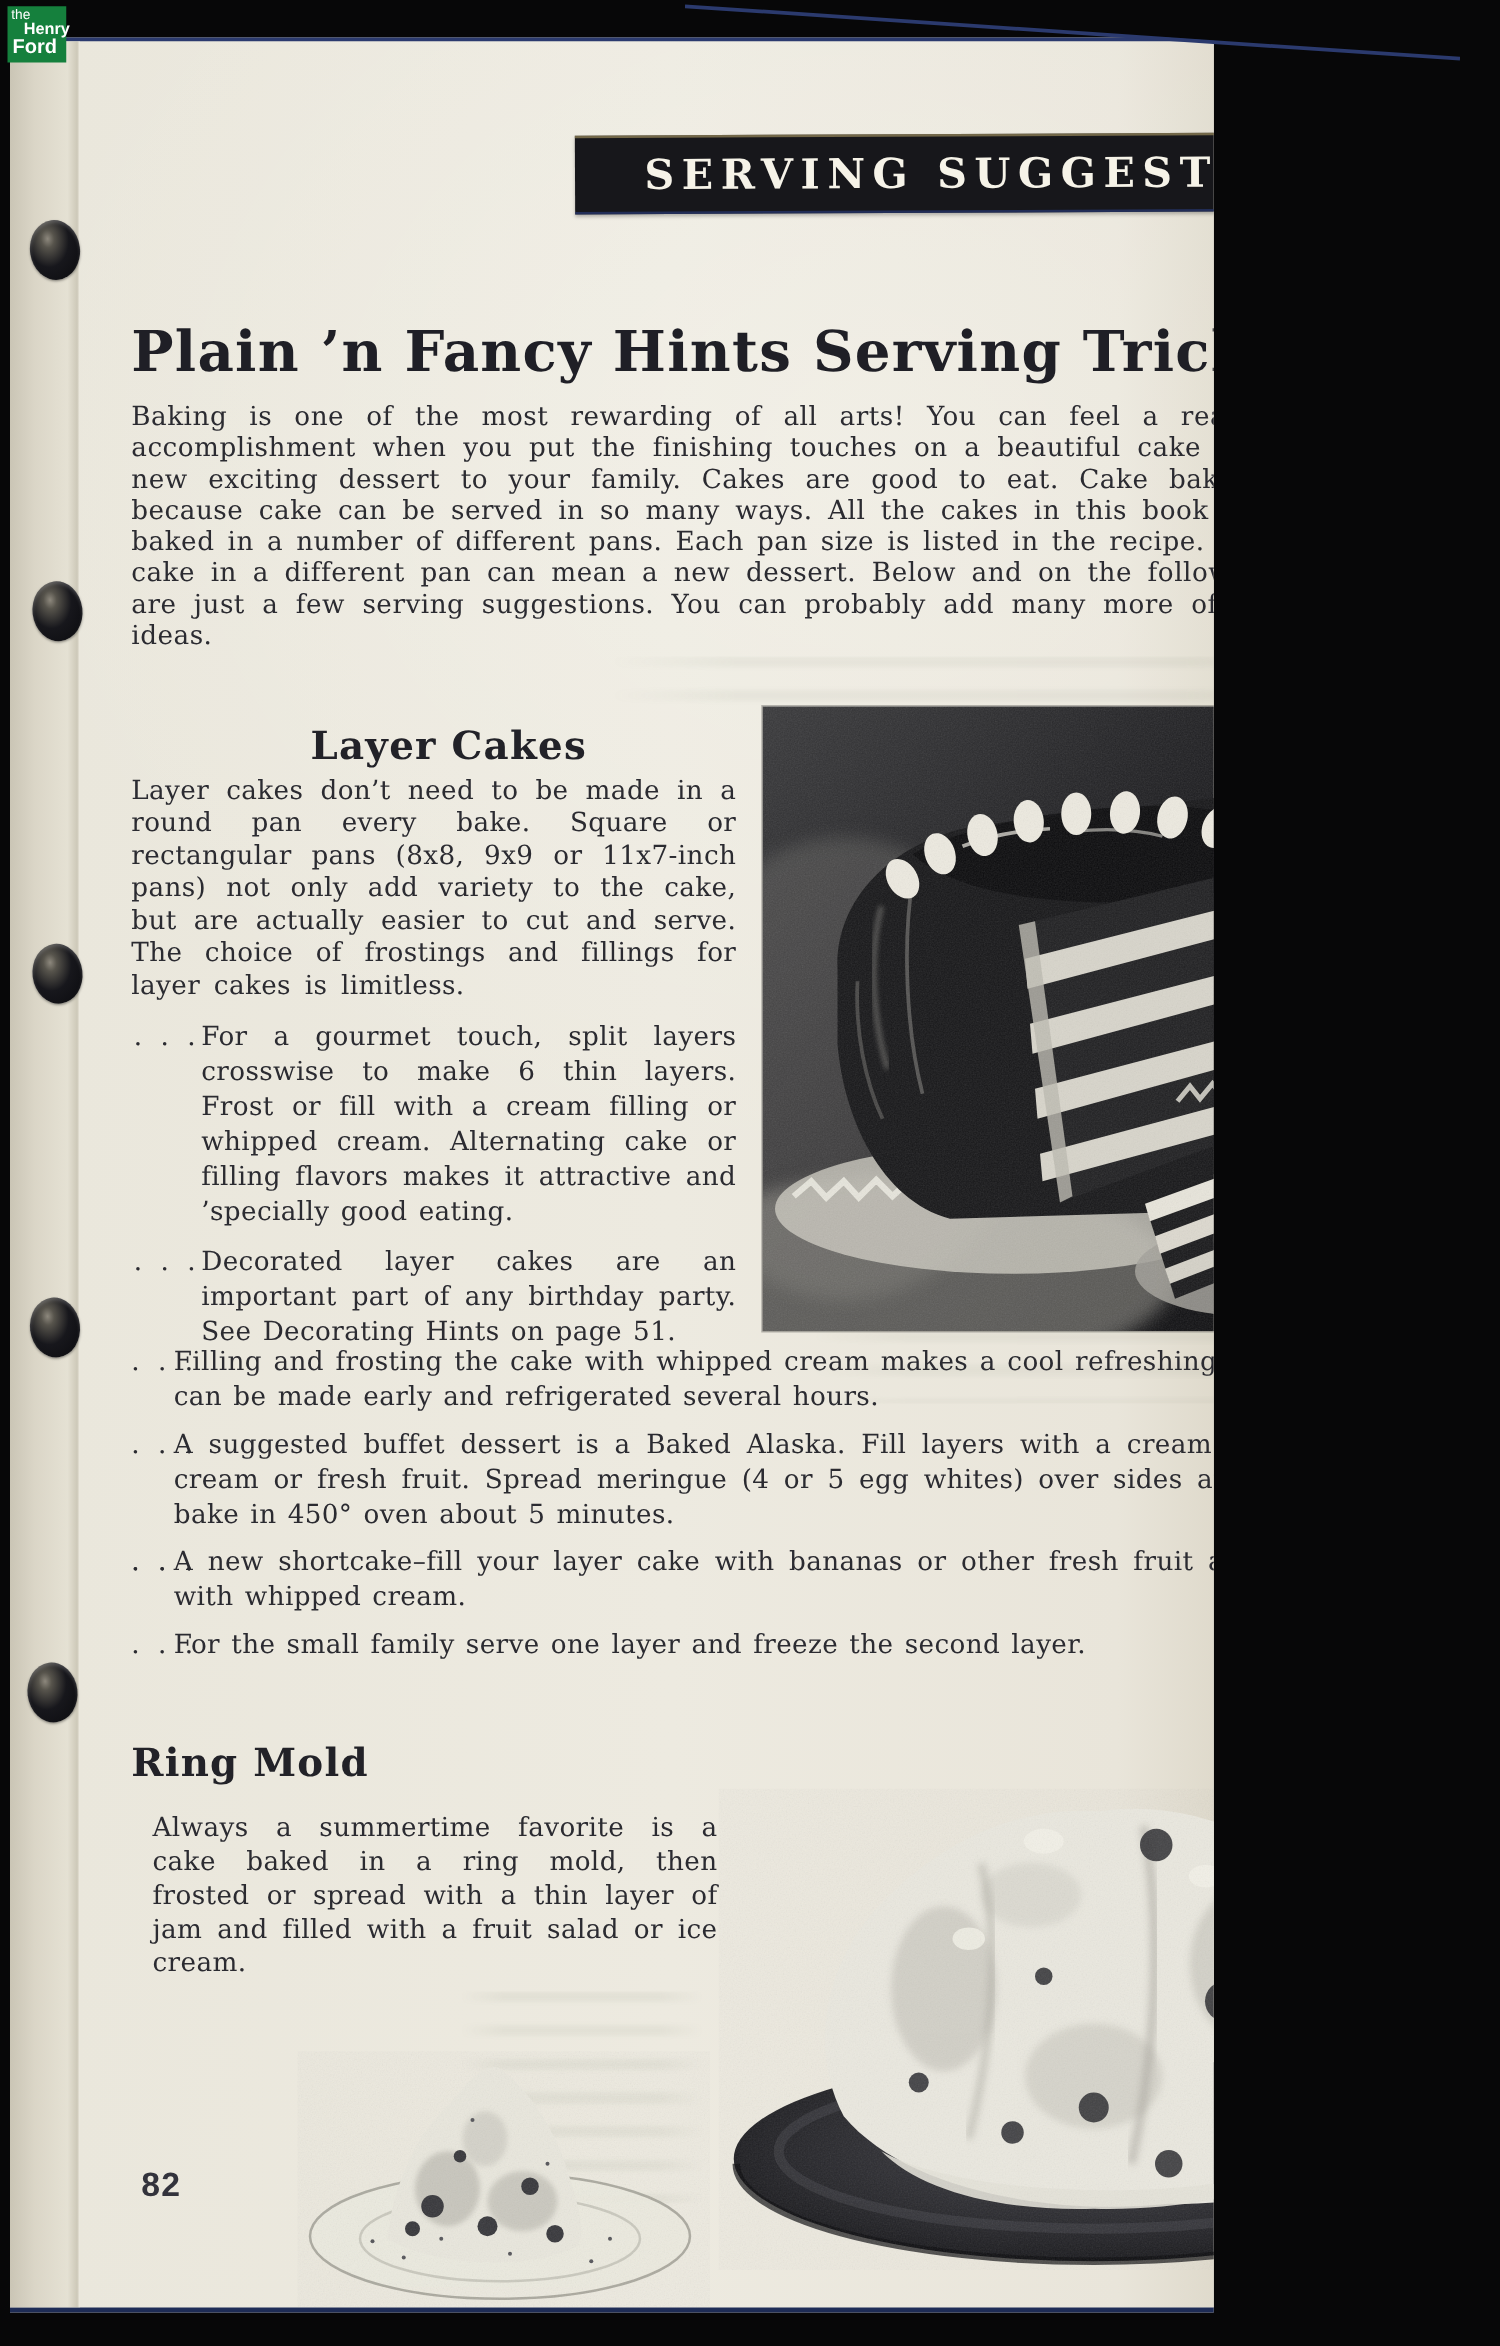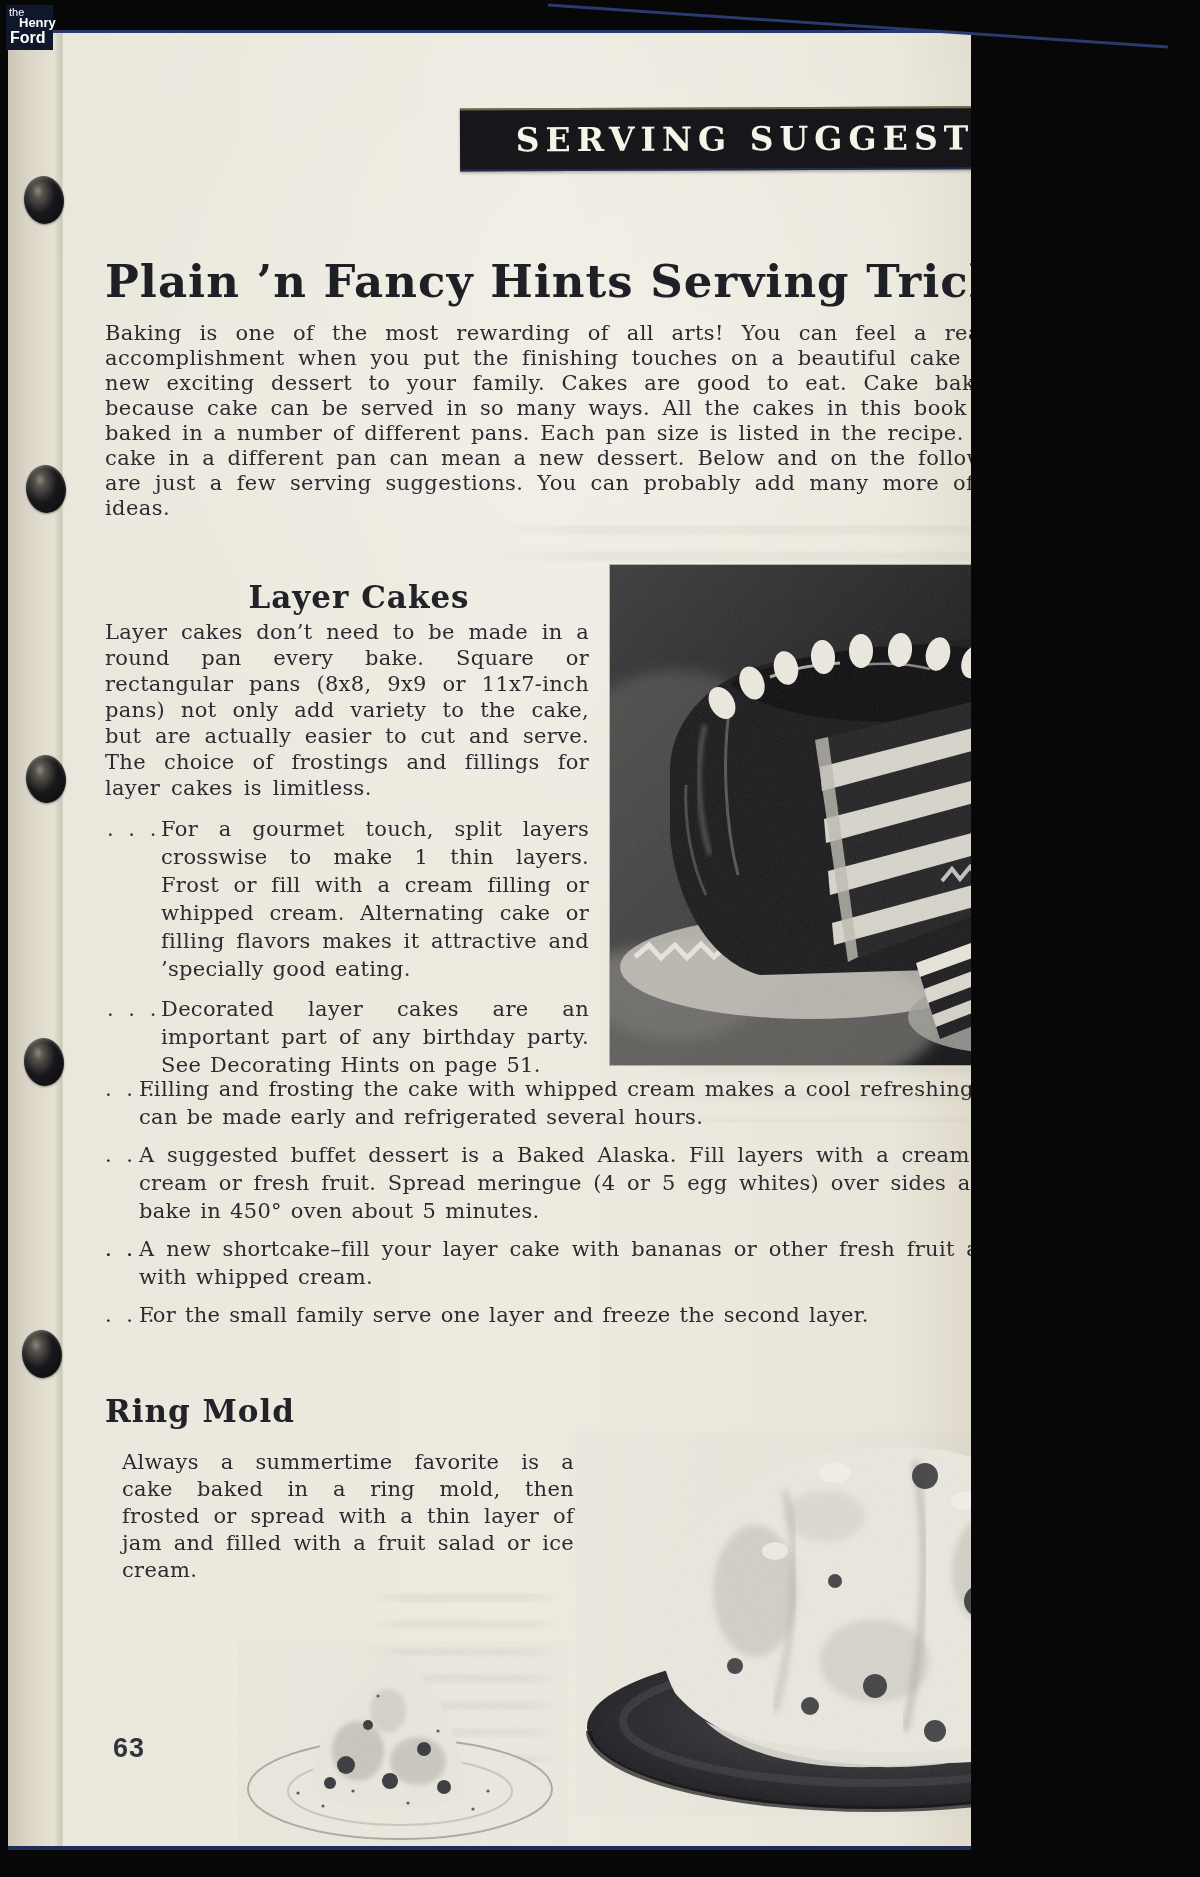--- a/index.html
+++ b/index.html
@@ -15,21 +15,21 @@
         border-top:3px solid #2b3a6e;border-bottom:4px solid #1e2c56;}
   .edge-strip{position:absolute;left:0;top:0;bottom:0;width:56px;
         background:linear-gradient(90deg,#c7c2b2 0,#d9d4c5 35%,#e4e0d2 82%,#c8c3b2 96%,#f3f0e7 100%);
         opacity:.85;}
   .top-wedge{position:absolute;left:548px;top:0;width:620px;height:50px;}
   
   .hole{position:absolute;width:40px;height:48px;border-radius:50%;transform:rotate(-7deg);
         background:radial-gradient(ellipse at 38% 30%, #8d887d 0%, #57544c 15%, #17171c 48%, #0a0a0d 100%);
         box-shadow:inset 0 2px 3px rgba(255,255,255,.22), 0 1px 2px rgba(0,0,0,.4);}
   
-  .logo{position:absolute;left:6px;top:5px;width:47px;height:45px;background:#0f172a;
+  .logo{position:absolute;left:6px;top:5px;width:47px;height:45px;background:#15803d;
         color:#fff;font-family:"Liberation Sans",sans-serif;z-index:30;}
   .logo span{position:absolute;line-height:1;}
   .logo-the{left:3px;top:2px;font-size:11px;}
   .logo-henry{left:13px;top:11px;font-size:13px;font-weight:bold;}
   .logo-ford{left:4px;top:25px;font-size:16px;font-weight:bold;}
   
   .sliver{position:absolute;left:1142px;top:150px;width:14px;height:250px;
         background:linear-gradient(90deg,#f7f5ed,#dcd8ca);box-shadow:-3px 0 4px rgba(0,0,0,.35);}
   .banner{position:absolute;left:452px;top:74px;width:692px;height:59px;background:#17171b;
         display:flex;align-items:center;justify-content:center;transform:rotate(-.25deg);
@@ -92,21 +92,21 @@
     </div>
 
     <h1 class="title">Plain ’n Fancy Hints Serving Tricks</h1>
     <p class="intro">Baking is one of the most rewarding of all arts! You can feel a real glow of accomplishment when you put the finishing touches on a beautiful cake or serve a new exciting dessert to your family. Cakes are good to eat. Cake baking is fun because cake can be served in so many ways. All the cakes in this book have been baked in a number of different pans. Each pan size is listed in the recipe. Baking the cake in a different pan can mean a new dessert. Below and on the following pages are just a few serving suggestions. You can probably add many more of your own ideas.</p>
 
     <h2 class="lc-head">Layer Cakes</h2>
     <div class="lc-col">
       <p>Layer cakes don’t need to be made in a round pan every bake. Square or rectangular pans (8x8, 9x9 or 11x7-inch pans) not only add variety to the cake, but are actually easier to cut and serve. The choice of frostings and fillings for layer cakes is limitless.</p>
       <div class="tip col-tip">
         <span class="leader">. . .</span>
-        <span>For a gourmet touch, split layers crosswise to make 1 thin layers. Frost or fill with a cream filling or whipped cream. Alternating cake or filling flavors makes it attractive and ’specially good eating.</span>
+        <span>For a gourmet touch, split layers crosswise to make 6 thin layers. Frost or fill with a cream filling or whipped cream. Alternating cake or filling flavors makes it attractive and ’specially good eating.</span>
       </div>
       <div class="tip col-tip">
         <span class="leader">. . .</span>
         <span>Decorated layer cakes are an important part of any birthday party. See Decorating Hints on page 51.</span>
       </div>
     </div>
 
     <figure class="photo1">
       <svg viewBox="0 0 482 500" preserveAspectRatio="none">
         <defs>
@@ -275,21 +275,21 @@
           <circle cx="85" cy="165" r="1.6"></circle>
             <circle cx="170" cy="162" r="1.6"></circle>
             <circle cx="140" cy="55" r="1.6"></circle>
           <circle cx="200" cy="90" r="1.6"></circle>
             <circle cx="115" cy="150" r="1.6"></circle>
         </g>
         <rect width="330" height="205" filter="url(#grain3)" opacity=".12"></rect>
       </svg>
     </figure>
 
-    <div class="page-num">63</div>
+    <div class="page-num">82</div>
   </div>
 
   <svg class="top-wedge" viewBox="0 0 620 50" preserveAspectRatio="none">
     <polygon points="0,0 620,0 620,46 0,4" fill="#070708"></polygon>
     <line x1="0" y1="5" x2="620" y2="47" stroke="#2b3a6e" stroke-width="3"></line>
   </svg>
 
   <div class="hole" style="left:24px;top:176px"></div>
   <div class="hole" style="left:26px;top:465px"></div>
   <div class="hole" style="left:26px;top:755px"></div>

